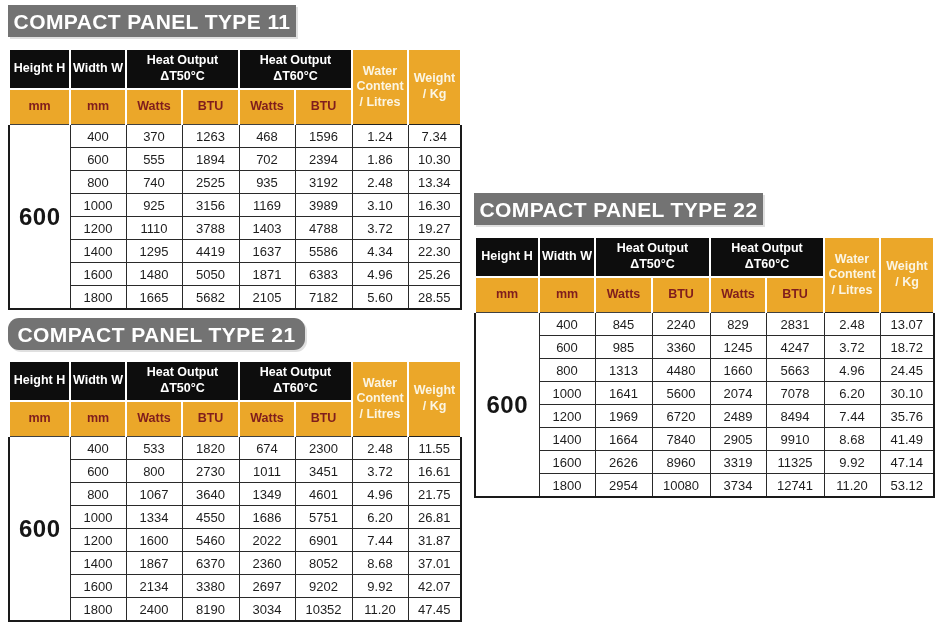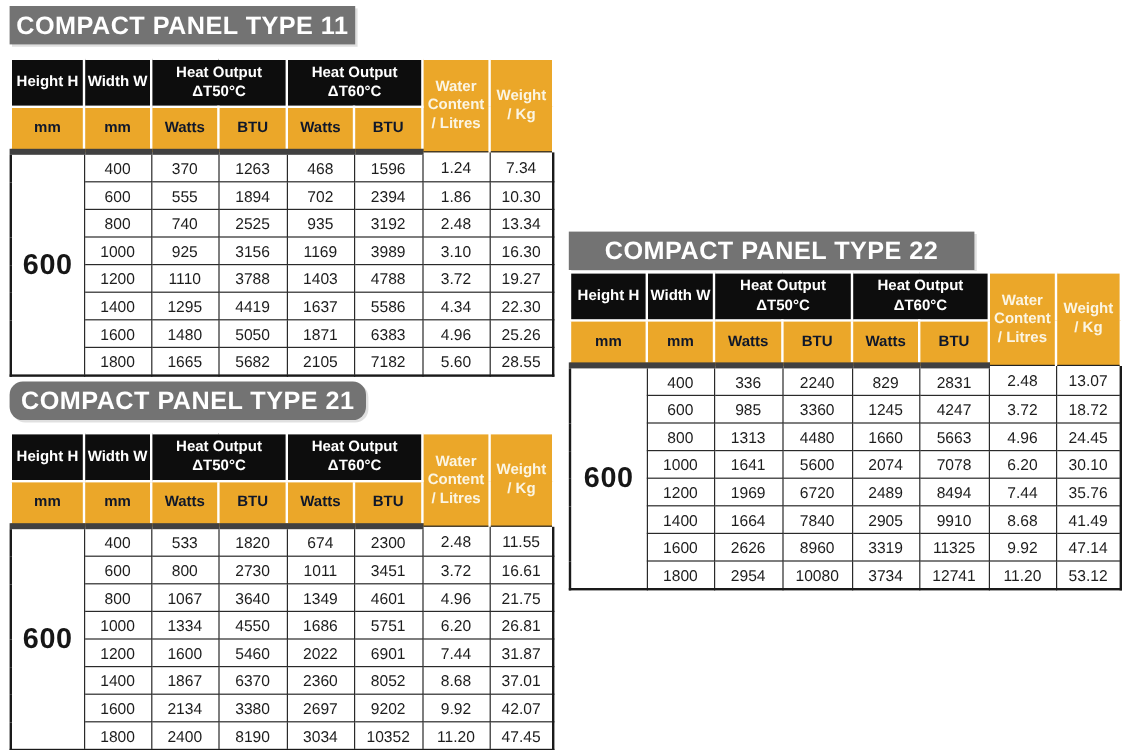--- a/index.html
+++ b/index.html
@@ -21,21 +21,21 @@
     font-weight: bold;
     font-size: 21px;
     letter-spacing: 0.4px;
     height: 32px;
     line-height: 33px;
     text-align: center;
     box-shadow: 2px 2px 0 rgba(0,0,0,0.12);
   }
   .panel-1 .banner { width: 288px; margin-bottom: 11px; }
   .panel-2 .banner { width: 297px; margin-bottom: 10px; border-radius: 11px; }
-  .panel-3 .banner { width: 338px; margin-bottom: 1px; }
+  .panel-3 .banner { width: 289px; margin-bottom: 11px; }
 
   table.spec {
     border-collapse: collapse;
     table-layout: fixed;
     border: 2px solid #1a1a1a;
     background: #ffffff;
   }
   .panel-1 table.spec, .panel-2 table.spec { width: 452px; }
   .panel-3 table.spec { width: 459px; }
 
@@ -58,21 +58,21 @@
     border: 2px solid #ffffff;
   }
   th.org {
     background: #eba729;
     font-size: 12.5px;
     font-weight: bold;
     line-height: 1.25;
     white-space: pre-line;
     border: 2px solid #ffffff;
   }
-  th.org.sub { color: #0f172a; border-bottom: 5px solid #404040; }
+  th.org.sub { color: #7f1d1d; border-bottom: 1px solid #404040; }
   th.org.wc  { color: #fbf5e3; border-bottom: 1px solid #222222; }
 
   
   table.spec td {
     height: 22px;
     font-size: 13px;
     color: #1d1d1d;
     border: 1px solid #2a2a2a;
     background: #ffffff;
   }
@@ -347,21 +347,21 @@
         <th class="org sub">Watts</th>
         <th class="org sub">BTU</th>
         <th class="org sub">Watts</th>
         <th class="org sub">BTU</th>
       </tr>
     </thead>
     <tbody>
         <tr>
           <td rowspan="8" class="hcell">600</td>
           <td>400</td>
-          <td>336</td>
+          <td>845</td>
           <td>2240</td>
           <td>829</td>
           <td>2831</td>
           <td>2.48</td>
           <td>13.07</td>
         </tr>
         <tr>
           <td>600</td>
           <td>985</td>
           <td>3360</td>

